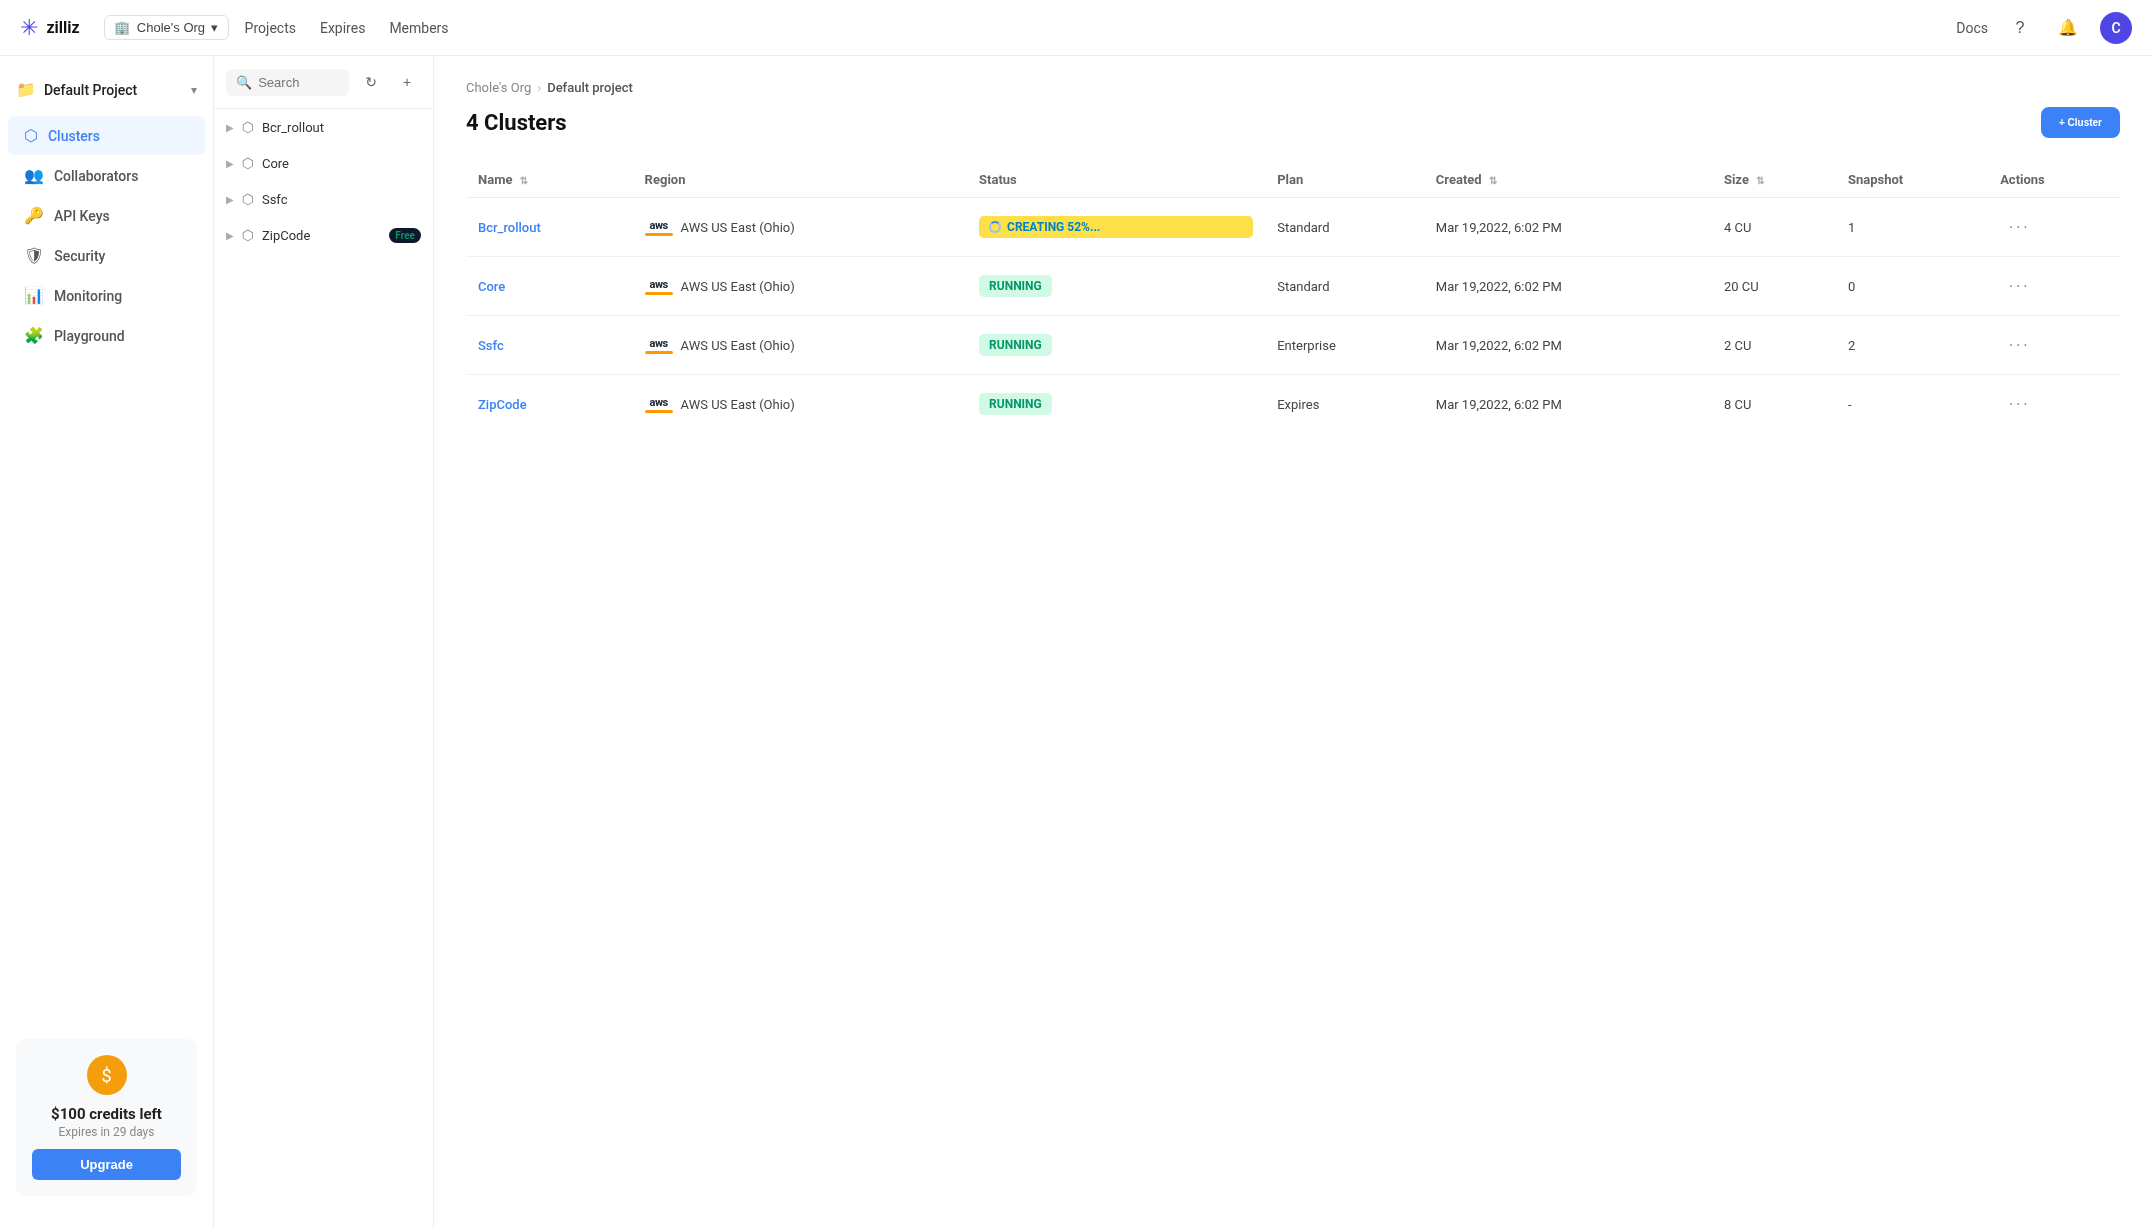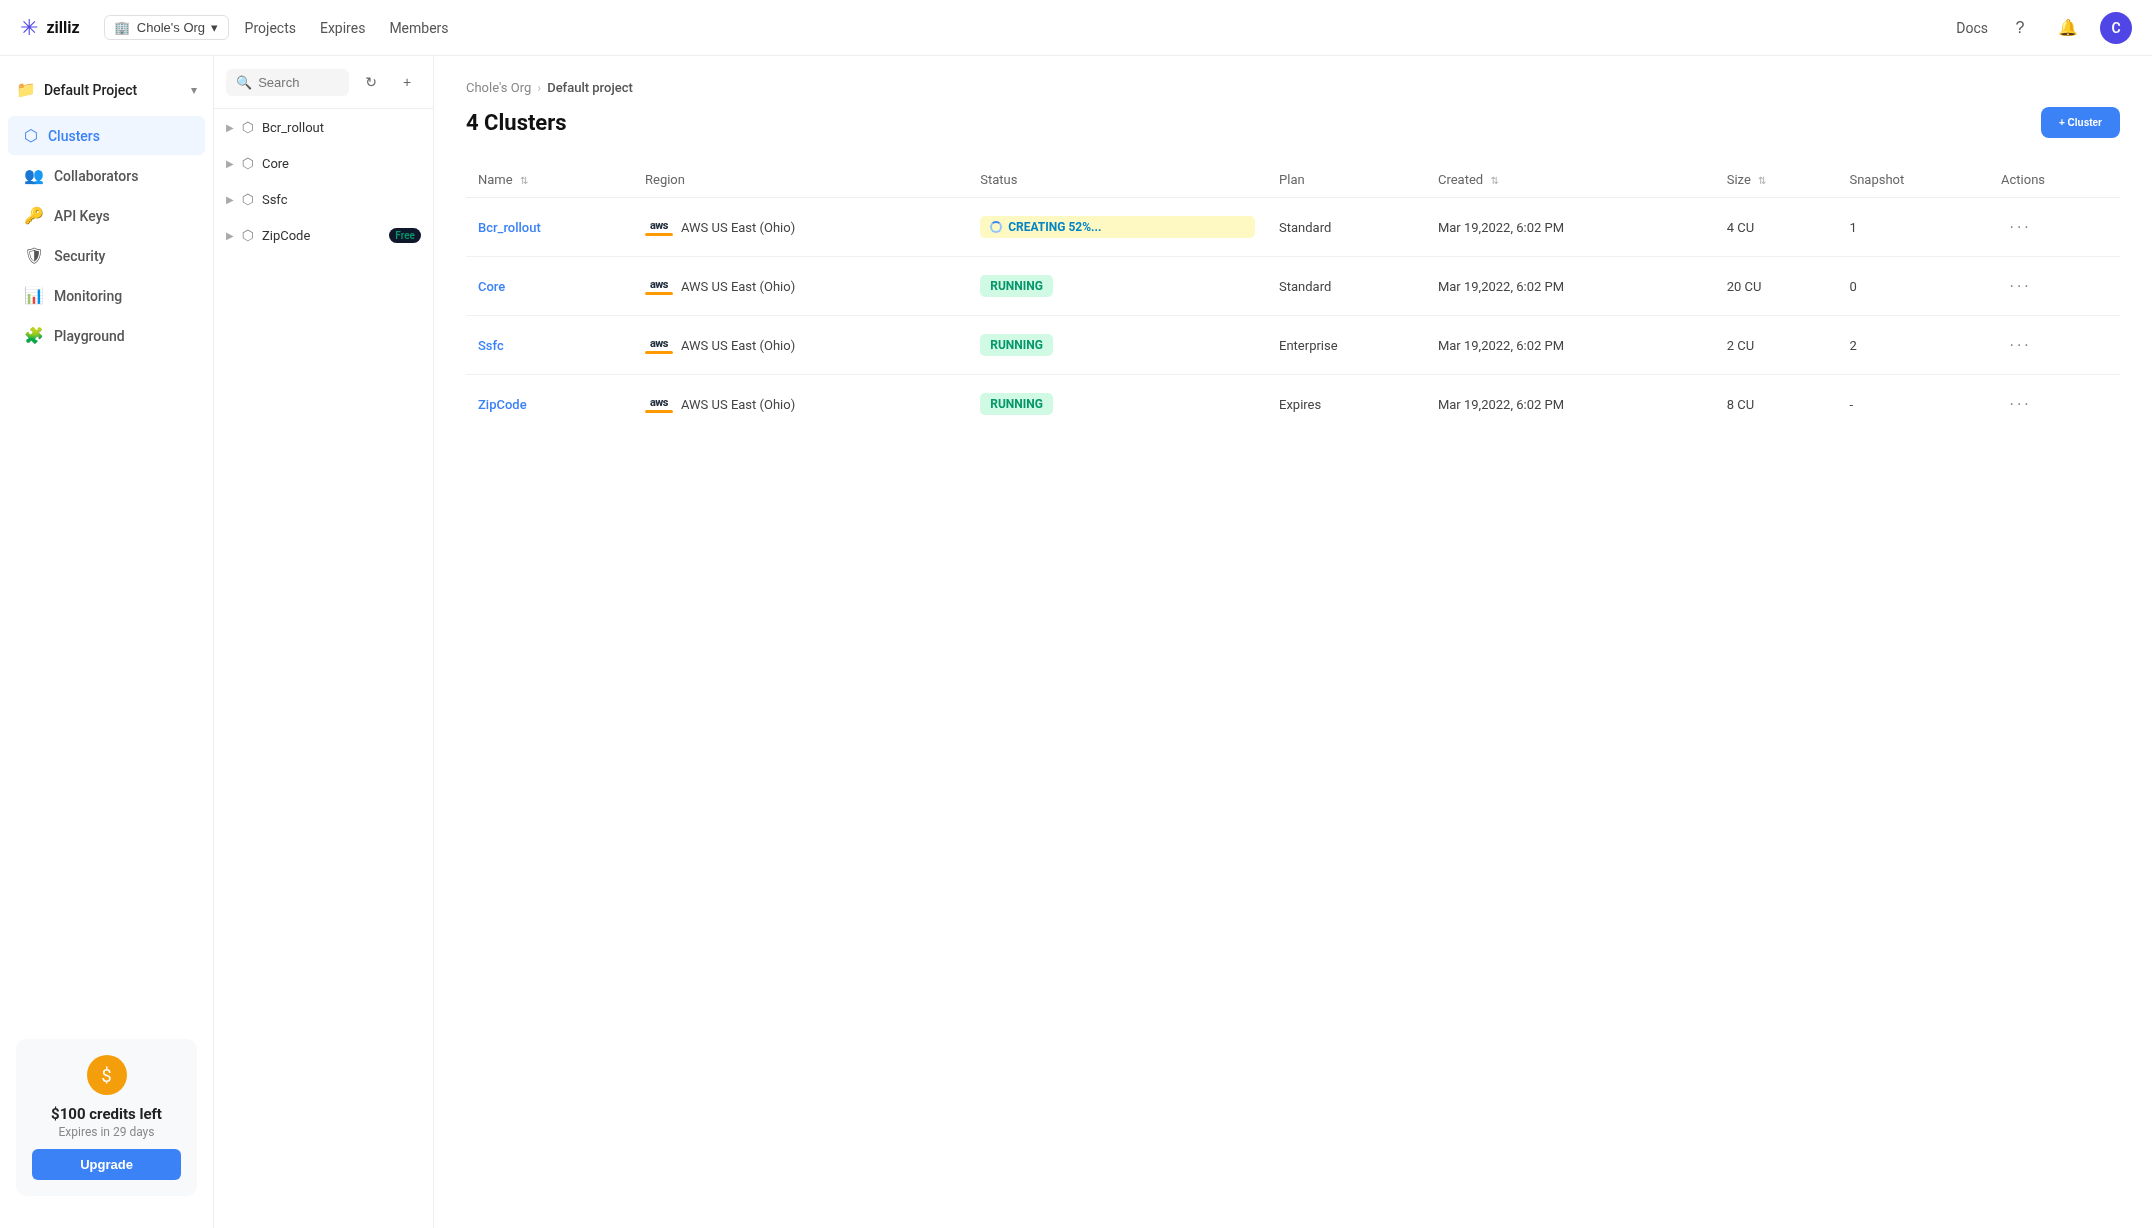--- a/index.html
+++ b/index.html
@@ -59,32 +59,32 @@
     .breadcrumb { display: flex; align-items: center; gap: 6px; font-size: 13px; color: #888; margin-bottom: 12px; }
     .breadcrumb-link { color: #888; cursor: pointer; }
     .breadcrumb-sep { color: #bbb; }
     .breadcrumb-current { color: #555; font-weight: 500; }
     .page-header { display: flex; align-items: center; justify-content: space-between; margin-bottom: 24px; }
     .page-title { font-size: 22px; font-weight: 700; color: #111; }
     .add-cluster-btn { display: flex; align-items: center; gap: 6px; padding: 10px 18px; background: #3b82f6; color: #fff; border: none; border-radius: 8px; font-size: 10px; font-weight: 600; cursor: pointer; }
 
     
     .table { width: 100%; border-collapse: collapse; }
-    .table th { text-align: left; padding: 10px 12px; font-size: 13px; font-weight: 400; color: #666; border-bottom: 1px solid #eee; white-space: nowrap; }
+    .table th { text-align: left; padding: 10px 12px; font-size: 13px; font-weight: 700; color: #666; border-bottom: 1px solid #eee; white-space: nowrap; }
     .table th .sort-icon { color: #aaa; font-size: 10px; margin-left: 4px; }
     .table td { padding: 16px 12px; border-bottom: 1px solid #f0f0f0; font-size: 13px; color: #444; vertical-align: middle; }
     .table tr:last-child td { border-bottom: none; }
     .cluster-name-link { color: #3b82f6; cursor: pointer; font-weight: 500; text-decoration: none; }
     .region-cell { display: flex; align-items: center; gap: 8px; }
     .aws-logo { display: flex; flex-direction: column; align-items: center; font-size: 10px; }
     .aws-top { font-size: 11px; font-weight: 800; color: #232f3e; letter-spacing: -0.5px; }
     .aws-bottom { width: 28px; height: 3px; background: linear-gradient(to right, #f90, #f90); border-radius: 2px; margin-top: 1px; }
     .status-badge { display: inline-flex; align-items: center; gap: 5px; padding: 4px 10px; border-radius: 5px; font-size: 12px; font-weight: 700; }
     .status-running { background: #d1fae5; color: #059669; }
-    .status-creating { background: #fef9c3; color: #0284c7; display: flex; align-items: center; gap: 6px; }
+    .status-creating { background: #fde047; color: #0284c7; display: flex; align-items: center; gap: 6px; }
     .spinner { width: 12px; height: 12px; border: 2px solid #93c5fd; border-top-color: #3b82f6; border-radius: 50%; animation: spin 1s linear infinite; display: inline-block; }
     @keyframes spin { to { transform: rotate(360deg); } }
     .actions-btn { background: none; border: none; cursor: pointer; color: #888; font-size: 16px; letter-spacing: 2px; padding: 4px 8px; border-radius: 4px; }
   </style>
 </head>
 <body>
 
 <nav class="top-nav">
   <div class="logo">
     <span class="logo-icon">✳</span>

